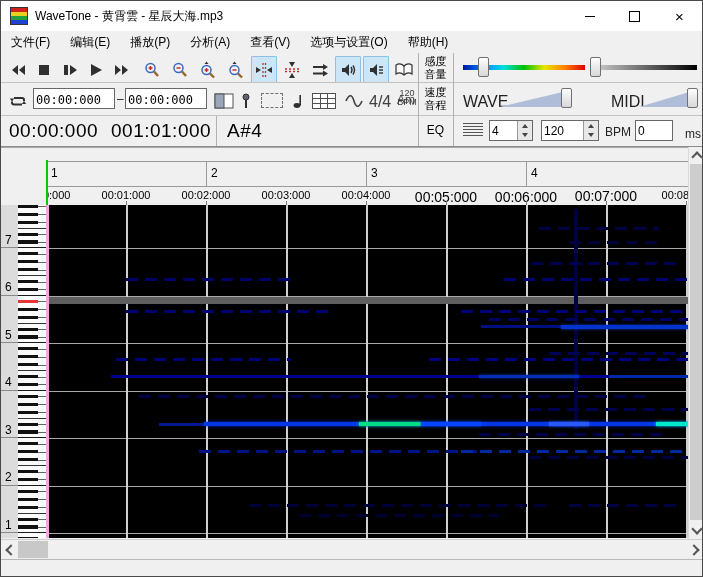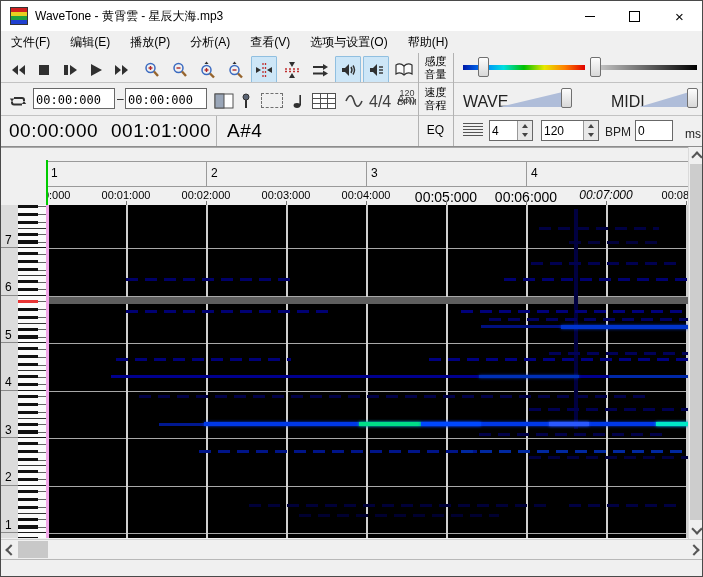--- a/index.html
+++ b/index.html
@@ -339,21 +339,21 @@
         <div style="position: absolute; left: 160px; top: 1px; font-size: 11px; transform: translateX(-50%); white-space: nowrap;">00:02:000</div>
         <div style="position: absolute; left: 160px; bottom: 0px; width: 1px; height: 5px; background: rgb(119, 119, 119);"></div>
         <div style="position: absolute; left: 240px; top: 1px; font-size: 11px; transform: translateX(-50%); white-space: nowrap;">00:03:000</div>
         <div style="position: absolute; left: 240px; bottom: 0px; width: 1px; height: 5px; background: rgb(119, 119, 119);"></div>
         <div style="position: absolute; left: 320px; top: 1px; font-size: 11px; transform: translateX(-50%); white-space: nowrap;">00:04:000</div>
         <div style="position: absolute; left: 320px; bottom: 0px; width: 1px; height: 5px; background: rgb(119, 119, 119);"></div>
         <div style="position: absolute; left: 400px; top: 1px; font-size: 14px; transform: translateX(-50%); white-space: nowrap;">00:05:000</div>
         <div style="position: absolute; left: 400px; bottom: 0px; width: 1px; height: 5px; background: rgb(119, 119, 119);"></div>
         <div style="position: absolute; left: 480px; top: 1px; font-size: 14px; transform: translateX(-50%); white-space: nowrap;">00:06:000</div>
         <div style="position: absolute; left: 480px; bottom: 0px; width: 1px; height: 5px; background: rgb(119, 119, 119);"></div>
-        <div style="position: absolute; left: 560px; top: 0; font-size: 12px; transform: translateX(-50%); white-space: nowrap; font-style: italic;">00:07:000</div>
+        <div style="position: absolute; left: 560px; top: 0; font-size: 14px; transform: translateX(-50%); white-space: nowrap;">00:07:000</div>
         <div style="position: absolute; left: 560px; bottom: 0px; width: 1px; height: 5px; background: rgb(119, 119, 119);"></div>
         <div style="position: absolute; left: 640px; top: 1px; font-size: 11px; transform: translateX(-50%); white-space: nowrap;">00:08:000</div>
         <div style="position: absolute; left: 640px; bottom: 0px; width: 1px; height: 5px; background: rgb(119, 119, 119);"></div>
       </div>
     <div class="playhead"></div>
   </div>
 
   <div class="main">
     <div id="octcol">
         <div style="position: absolute; left: 0px; top: 42px; width: 100%; height: 1px; background: rgb(138, 138, 138);"></div>

